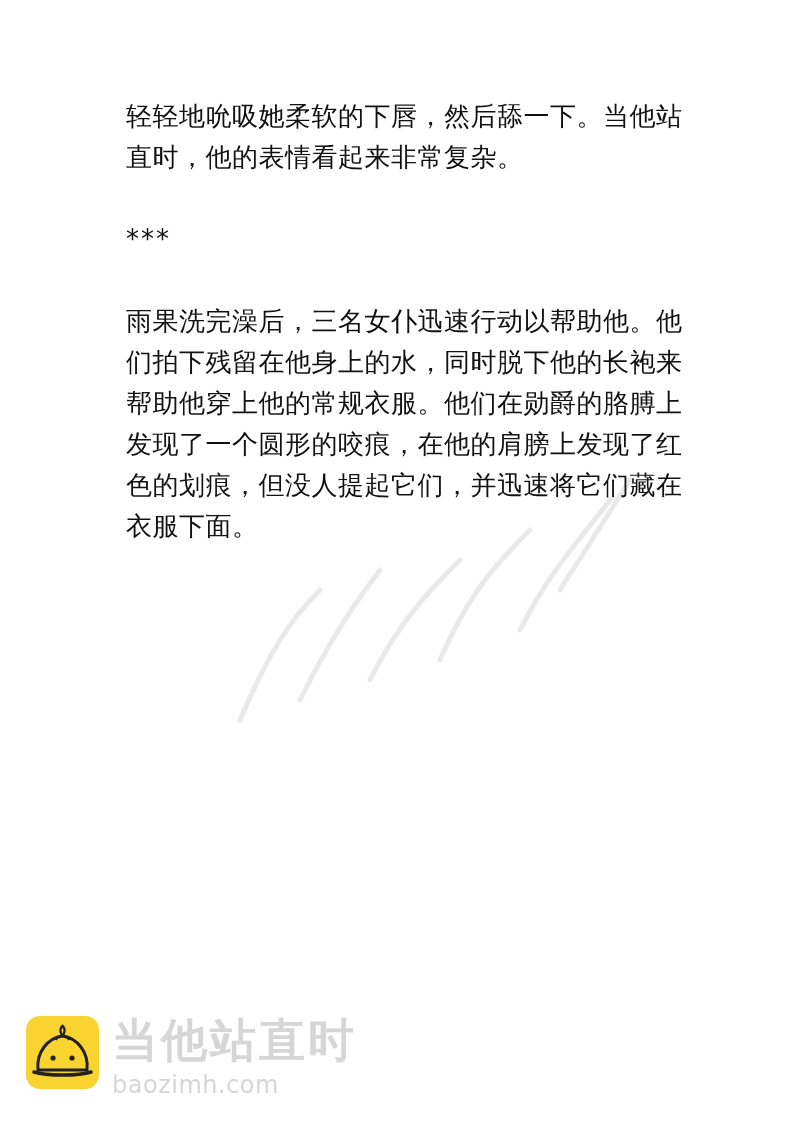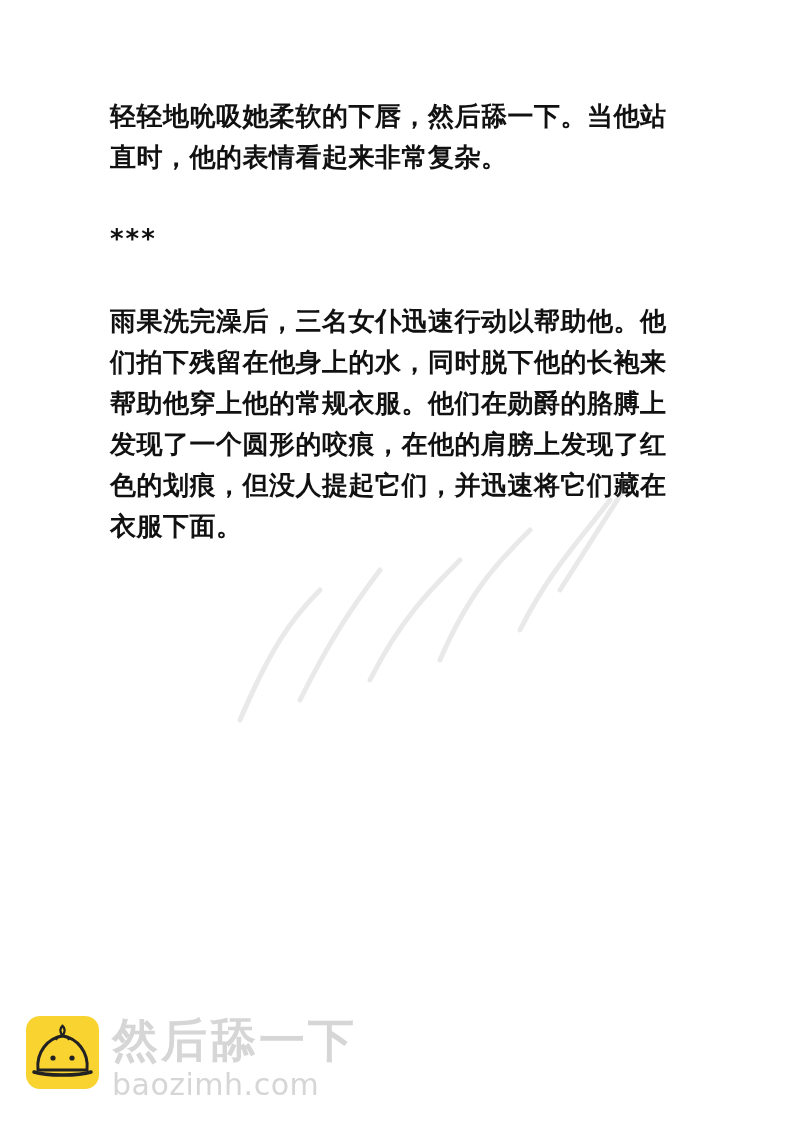--- a/index.html
+++ b/index.html
@@ -1,30 +1,30 @@
 <!DOCTYPE html>
 <html><head>
 <meta charset="utf-8">
 <style>
   html, body { margin: 0; padding: 0; }
   body {
     width: 793px; height: 1122px; background: #ffffff; position: relative; overflow: hidden;
     font-family: "DejaVu Sans", "Liberation Sans", sans-serif; color: #111111;
   }
-  .page { position: absolute; left: 110px; top: 96px; width: 570px; font-weight: bold; }
+  .page { position: absolute; left: 126px; top: 96px; width: 570px; }
   .para { font-size: 26px; line-height: 41px; margin: 0 0 41px 0; letter-spacing: 0.5px; word-break: break-all; }
   .sep { font-size: 26px; line-height: 41px; margin: 0 0 41px 0; letter-spacing: 2px; }
   .watermark-stroke {
     position: absolute; left: 230px; top: 470px; width: 420px; height: 260px;
     pointer-events: none; opacity: 0.12;
   }
   .footer-logo { position: absolute; left: 26px; top: 1016px; width: 73px; height: 73px; }
   .brand { position: absolute; left: 112px; top: 1014px; }
   .brand-cn { font-size: 46px; line-height: 52px; color: #d6d6d6; letter-spacing: 3px; font-weight: bold; }
-  .brand-url { font-size: 30px; line-height: 34px; color: #d6d6d6; margin-top: 2px; letter-spacing: 0.5px; }
+  .brand-url { font-size: 24px; line-height: 34px; color: #d6d6d6; margin-top: 2px; letter-spacing: 0.5px; }
 </style>
 </head>
 <body>
 
 <div class="page">
   <p class="para">轻轻地吮吸她柔软的下唇，然后舔一下。当他站直时，他的表情看起来非常复杂。</p>
   <p class="sep">***</p>
   <p class="para">雨果洗完澡后，三名女仆迅速行动以帮助他。他们拍下残留在他身上的水，同时脱下他的长袍来帮助他穿上他的常规衣服。他们在勋爵的胳膊上发现了一个圆形的咬痕，在他的肩膀上发现了红色的划痕，但没人提起它们，并迅速将它们藏在衣服下面。</p>
 </div>
 
@@ -36,15 +36,15 @@
   <rect x="0" y="0" width="73" height="73" rx="14" fill="#f9d330"></rect>
   <path d="M12 54 C10 36 22 22 36.5 20 C51 22 63 36 61 54 Z" fill="#f9d330" stroke="#222" stroke-width="3"></path>
   <path d="M36.5 20 C34 16 33 13 36.5 10 C40 13 39 16 36.5 20" fill="none" stroke="#222" stroke-width="2.5"></path>
   <path d="M30 24 C32 20 34 19 36.5 20 M43 24 C41 20 39 19 36.5 20" fill="none" stroke="#222" stroke-width="2"></path>
   <circle cx="27" cy="42" r="2.6" fill="#222"></circle>
   <circle cx="46" cy="42" r="2.6" fill="#222"></circle>
   <path d="M8 56 C20 60 53 60 65 56" fill="none" stroke="#222" stroke-width="3.5" stroke-linecap="round"></path>
 </svg>
 
 <div class="brand">
-  <div class="brand-cn">然后舔一下</div>
+  <div class="brand-cn">当他站直时</div>
   <div class="brand-url">baozimh.com</div>
 </div>
 
 </body></html>

